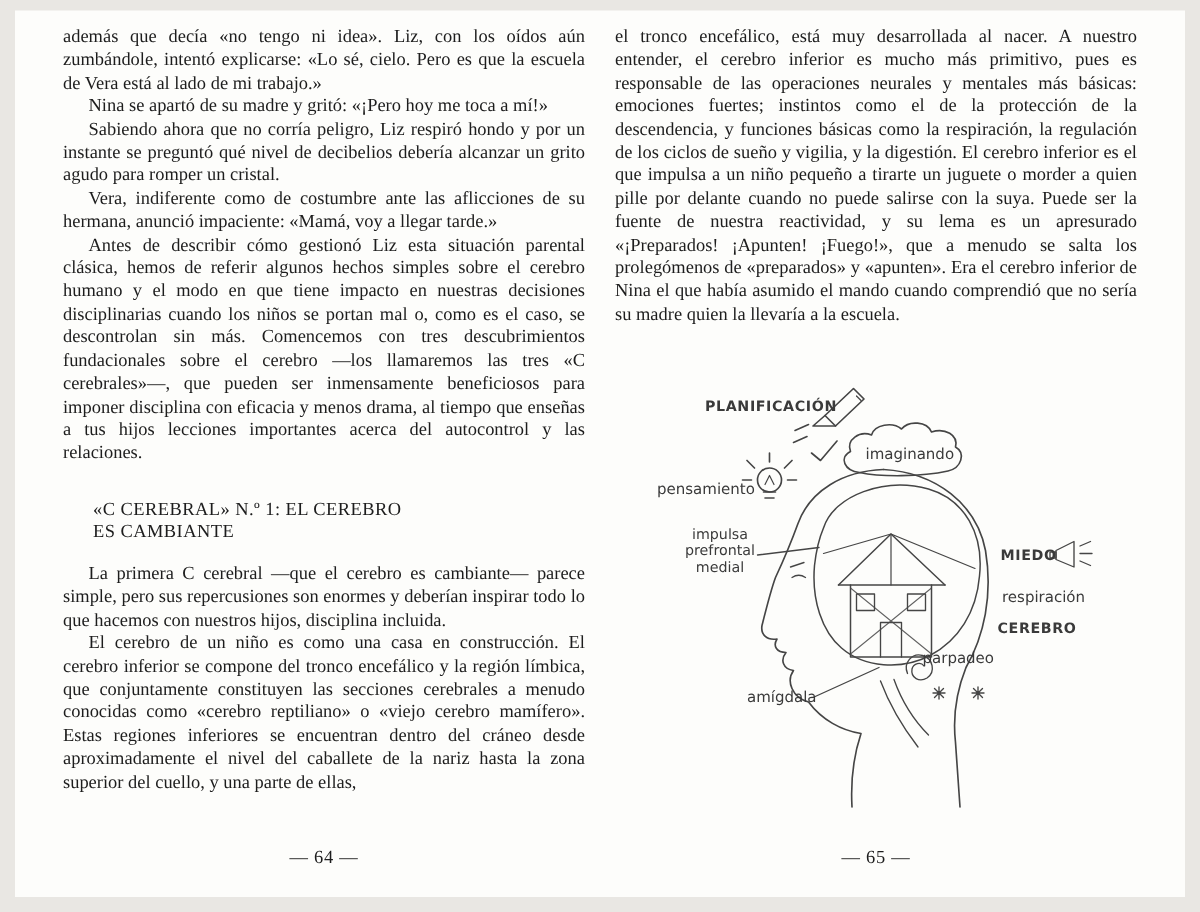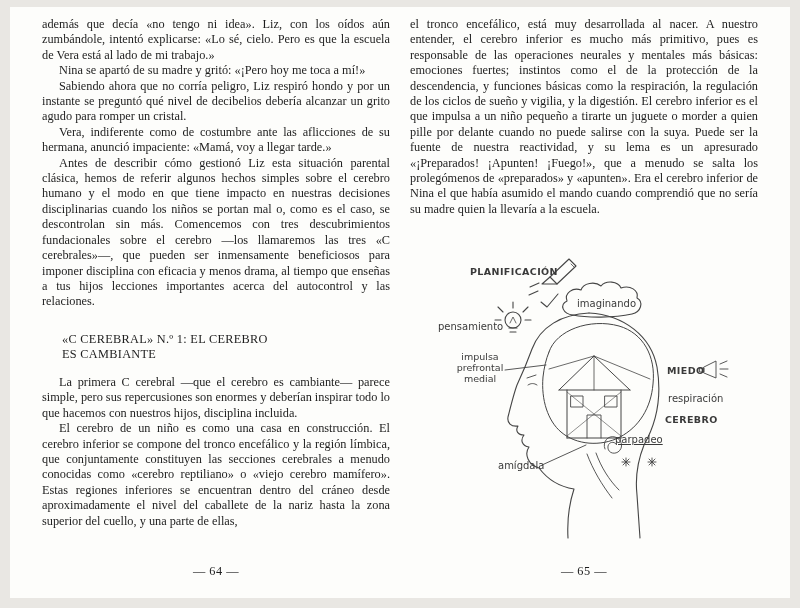--- a/index.html
+++ b/index.html
@@ -145,20 +145,20 @@
       <div class="dlabel lower" style="left:167px; top:41px;text-align:center;">imaginando</div>
       <div class="dlabel lower" style="left:28px;  top:64px;">pensamiento</div>
       <div class="dlabel corteza" style="left:38px; top:94px;">
         <div>impulsa</div>
         <div>prefrontal</div>
         <div>medial</div>
       </div>
       <div class="dlabel caps" style="left:257px; top:108px;">MIEDO</div>
       <div class="dlabel lower" style="left:258px; top:136px;">respiración</div>
       <div class="dlabel caps" style="left:255px; top:157px;">CEREBRO</div>
-      <div class="dlabel lower" style="left:205px; top:177px;text-decoration:underline;">parpadeo</div>
+      <div class="dlabel lower" style="left:205px; top:177px;">parpadeo</div>
       <div class="dlabel lower" style="left:88px;  top:203px;">amígdala</div>
     </div>
 
     <div class="pagenum">— 65 —</div>
   </section>
 
 </div>
 
 </body></html>

